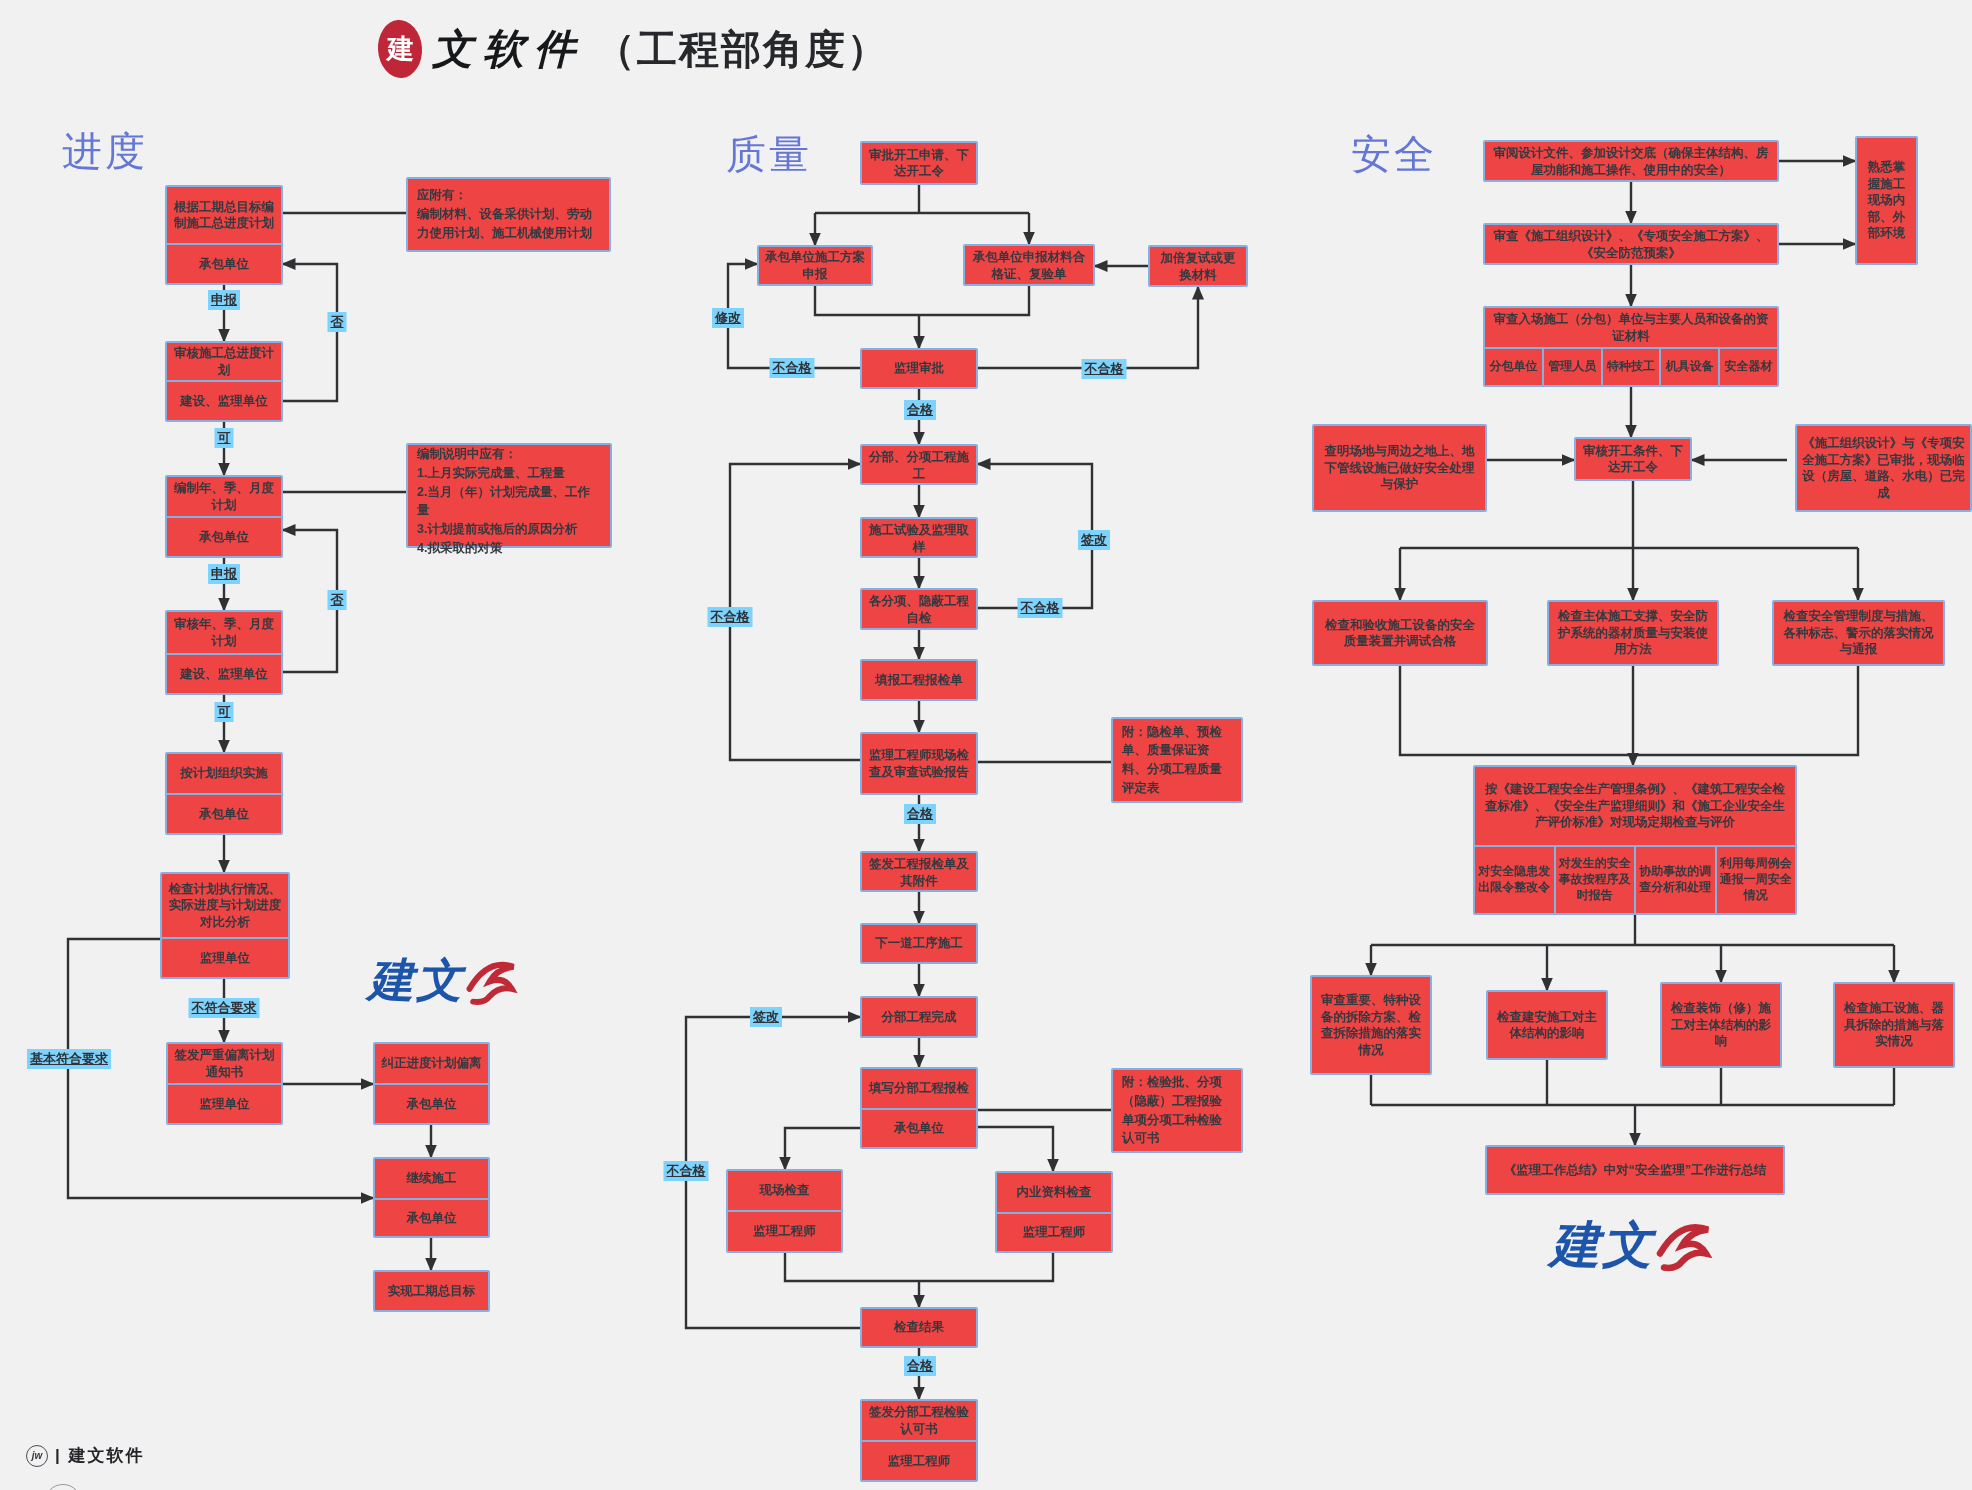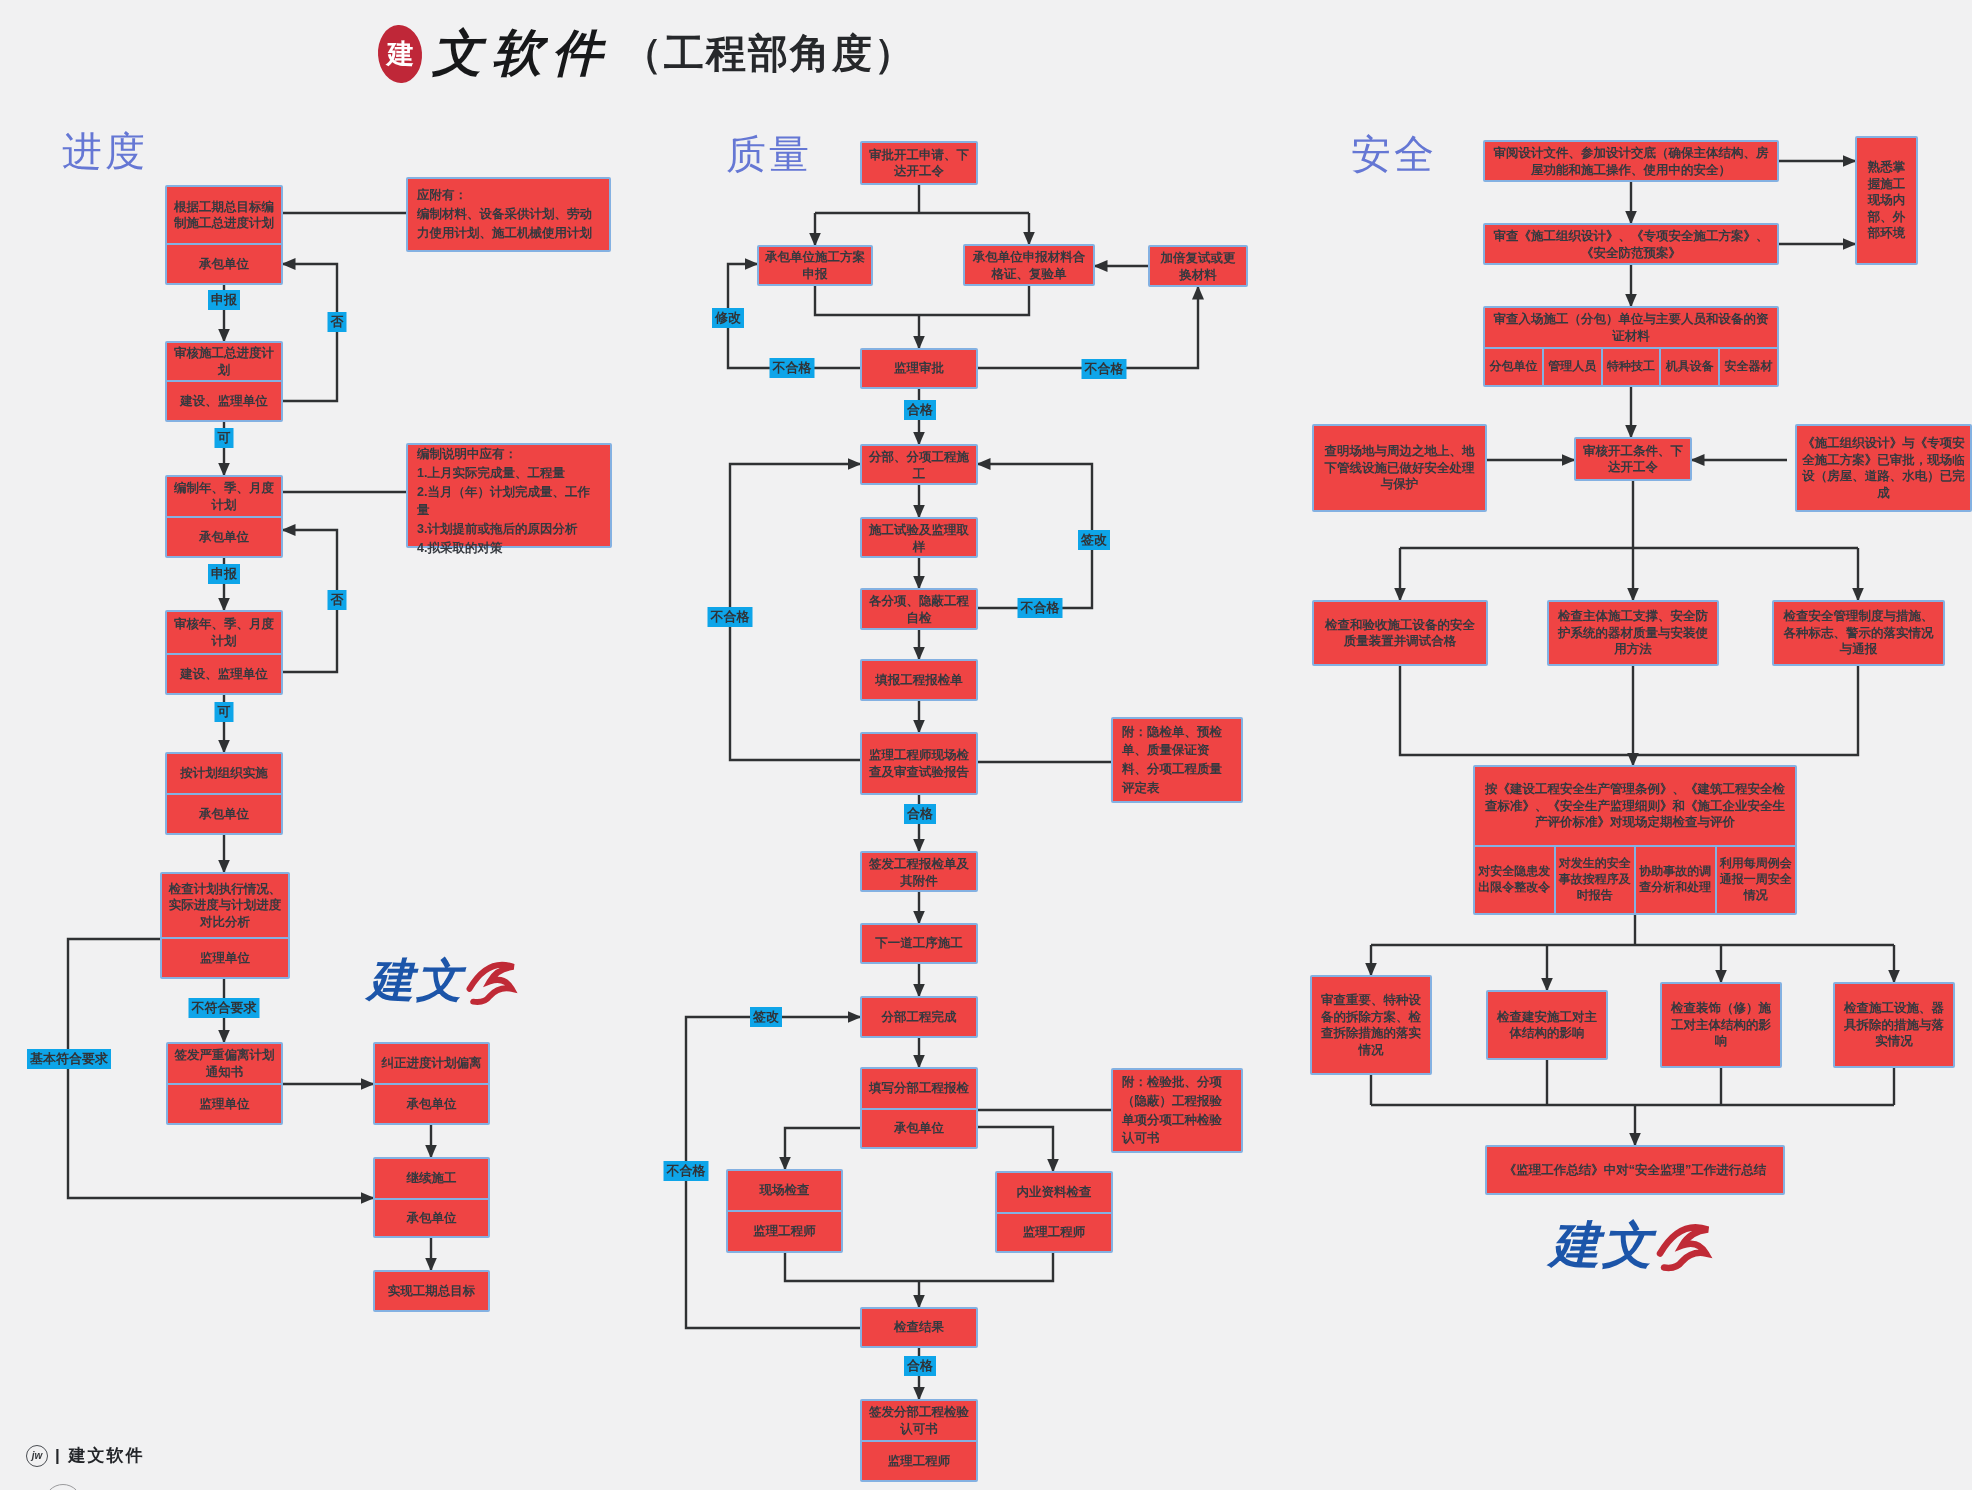--- a/index.html
+++ b/index.html
@@ -3,21 +3,21 @@
 <meta charset="utf-8">
 <style>
   html,body{margin:0;padding:0;background:#e9e9ea;}
   .canvas{position:relative;width:1972px;height:1490px;background:#f1f1f2;overflow:hidden;
           font-family:"Liberation Sans","DejaVu Sans",sans-serif;}
   
   .titlebar{position:absolute;left:378px;top:20px;display:flex;align-items:center;gap:10px;z-index:5;}
   .logo-ellipse{width:44px;height:58px;border-radius:50%;background:#bf2738;display:flex;align-items:center;justify-content:center;
                 transform:rotate(-4deg);}
   .logo-ellipse span{color:#fff;font-family:"DejaVu Serif",serif;font-weight:bold;font-size:27px;transform:rotate(4deg);}
-  .brand{font-family:"DejaVu Serif",serif;font-weight:bold;font-size:50px;color:#17181a;letter-spacing:10px;font-style:italic;}
+  .brand{font-family:"DejaVu Serif",serif;font-weight:bold;font-size:41px;color:#17181a;letter-spacing:10px;font-style:italic;}
   .main-title{font-size:43px;font-weight:800;color:#0d0e10;letter-spacing:4px;}
   .sub-title{font-size:40px;font-weight:700;color:#26282b;letter-spacing:2px;}
   
   .col-hd{position:absolute;font-size:40px;font-weight:500;color:#6577d4;letter-spacing:3px;z-index:4;}
   
   #edges{position:absolute;left:0;top:0;width:1972px;height:1490px;z-index:1;}
   
   #nodes{position:absolute;left:0;top:0;width:1972px;height:1490px;z-index:2;}
   .node{position:absolute;box-sizing:border-box;background:#ef4444;border:2px solid #84b1e2;border-radius:2px;
         color:#35393f;font-weight:700;font-size:12.5px;line-height:1.32;display:flex;flex-direction:column;}
@@ -25,22 +25,22 @@
   .node .tx.lf{align-items:center;justify-content:flex-start;text-align:left;padding:0 9px;line-height:1.5;}
   .node .tp{display:flex;align-items:center;justify-content:center;text-align:center;padding:2px 4px;
             border-bottom:2px solid #84b1e2;box-sizing:border-box;flex:0 0 auto;}
   .node .bt{flex:1;display:flex;align-items:center;justify-content:center;text-align:center;padding:2px 8px;}
   .node .hd{display:flex;align-items:center;justify-content:center;text-align:center;padding:2px 6px;
             border-bottom:2px solid #84b1e2;box-sizing:border-box;flex:0 0 auto;}
   .node .cells{flex:1;display:flex;}
   .node .cell{flex:1;display:flex;align-items:center;justify-content:center;text-align:center;padding:2px 3px;font-size:12px;}
   .node .cell + .cell{border-left:2px solid #84b1e2;}
   
-  .elabel{position:absolute;transform:translate(-50%,-50%);background:#0ea5e9;color:#303338;font-size:13px;font-weight:700;
-          padding:1px 3px;white-space:nowrap;z-index:3;}
+  .elabel{position:absolute;transform:translate(-50%,-50%);background:#7dd3fc;color:#303338;font-size:13px;font-weight:700;
+          padding:1px 3px;white-space:nowrap;z-index:3;text-decoration:underline;}
   
   .wm{position:absolute;display:flex;align-items:center;z-index:3;}
   .wm .wmtext{font-weight:900;font-style:italic;color:#1c55a9;letter-spacing:2px;}
   
   .footer{position:absolute;left:26px;top:1444px;display:flex;align-items:center;gap:7px;z-index:4;}
   .jw-circle{width:22px;height:22px;border:1.6px solid #4a4d52;border-radius:50%;display:flex;align-items:center;justify-content:center;
              font-size:10px;font-style:italic;font-weight:700;color:#34373b;box-sizing:border-box;}
   .footer-brand{font-size:17px;font-weight:700;color:#232529;letter-spacing:2px;}
   .partial-circle{position:absolute;left:44px;top:1484px;width:38px;height:38px;border:1.4px solid #9a9a9c;border-radius:50%;
                   background:#f1f1f2;box-sizing:border-box;z-index:4;}

